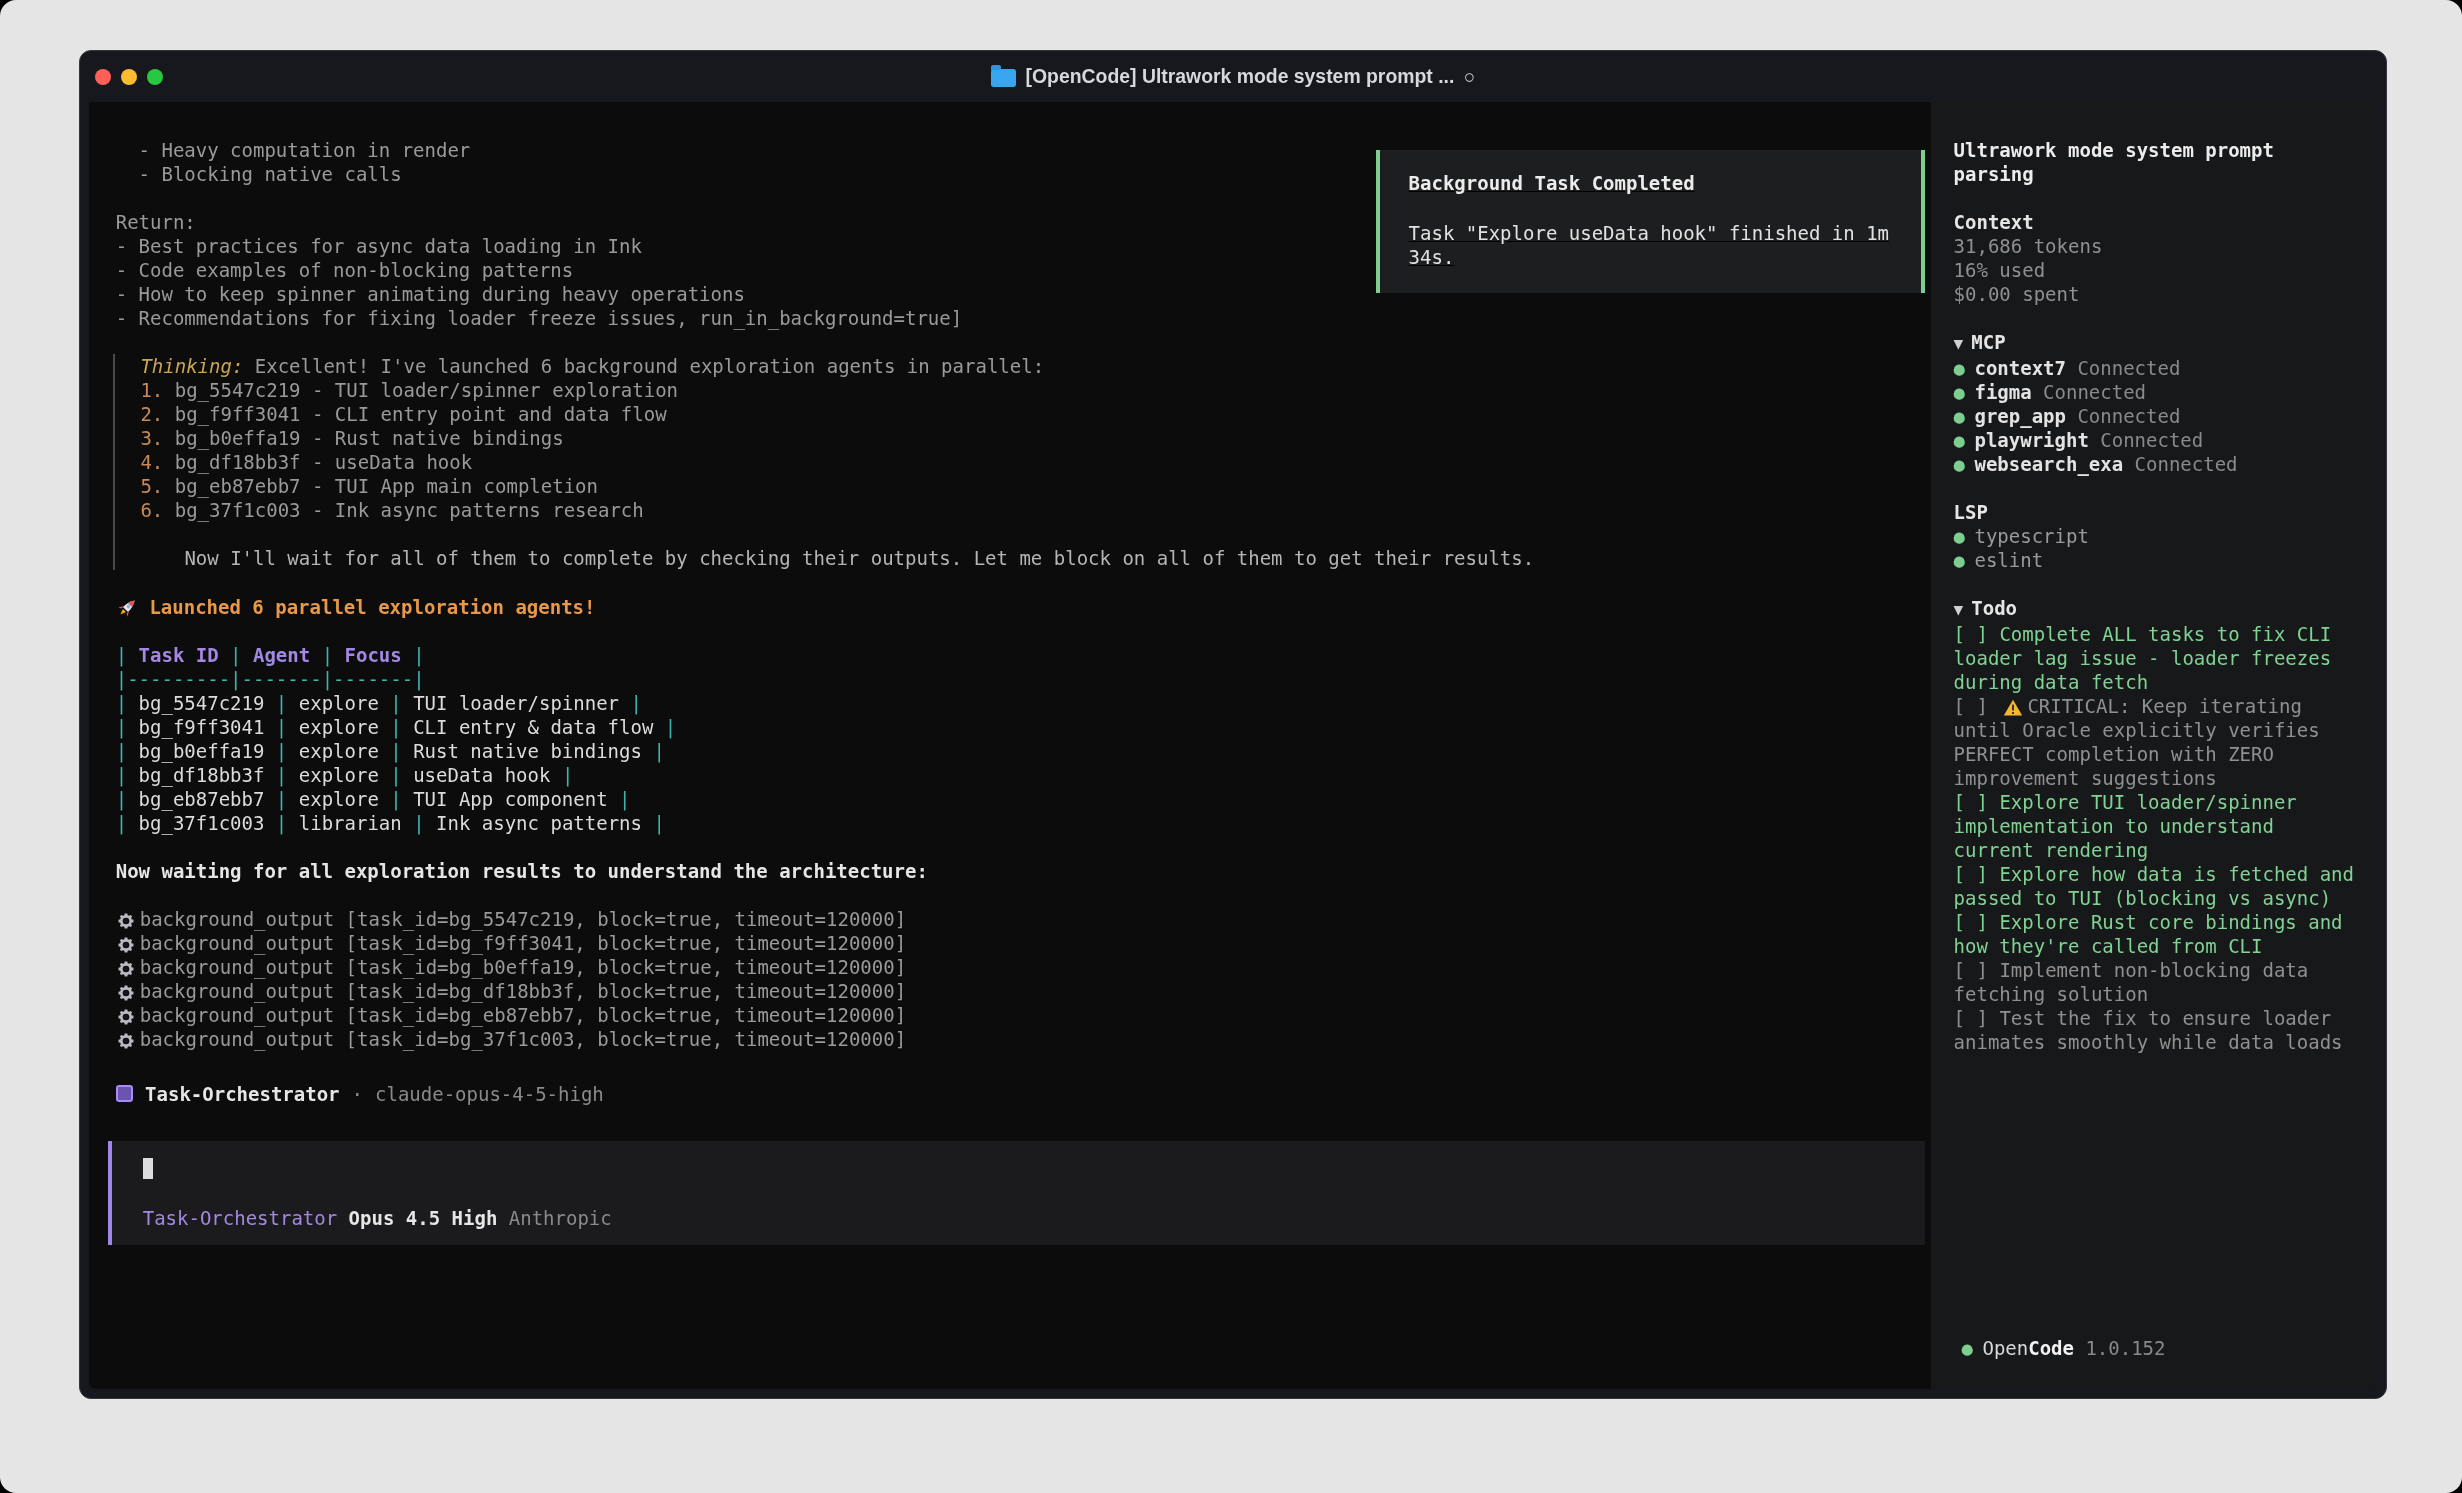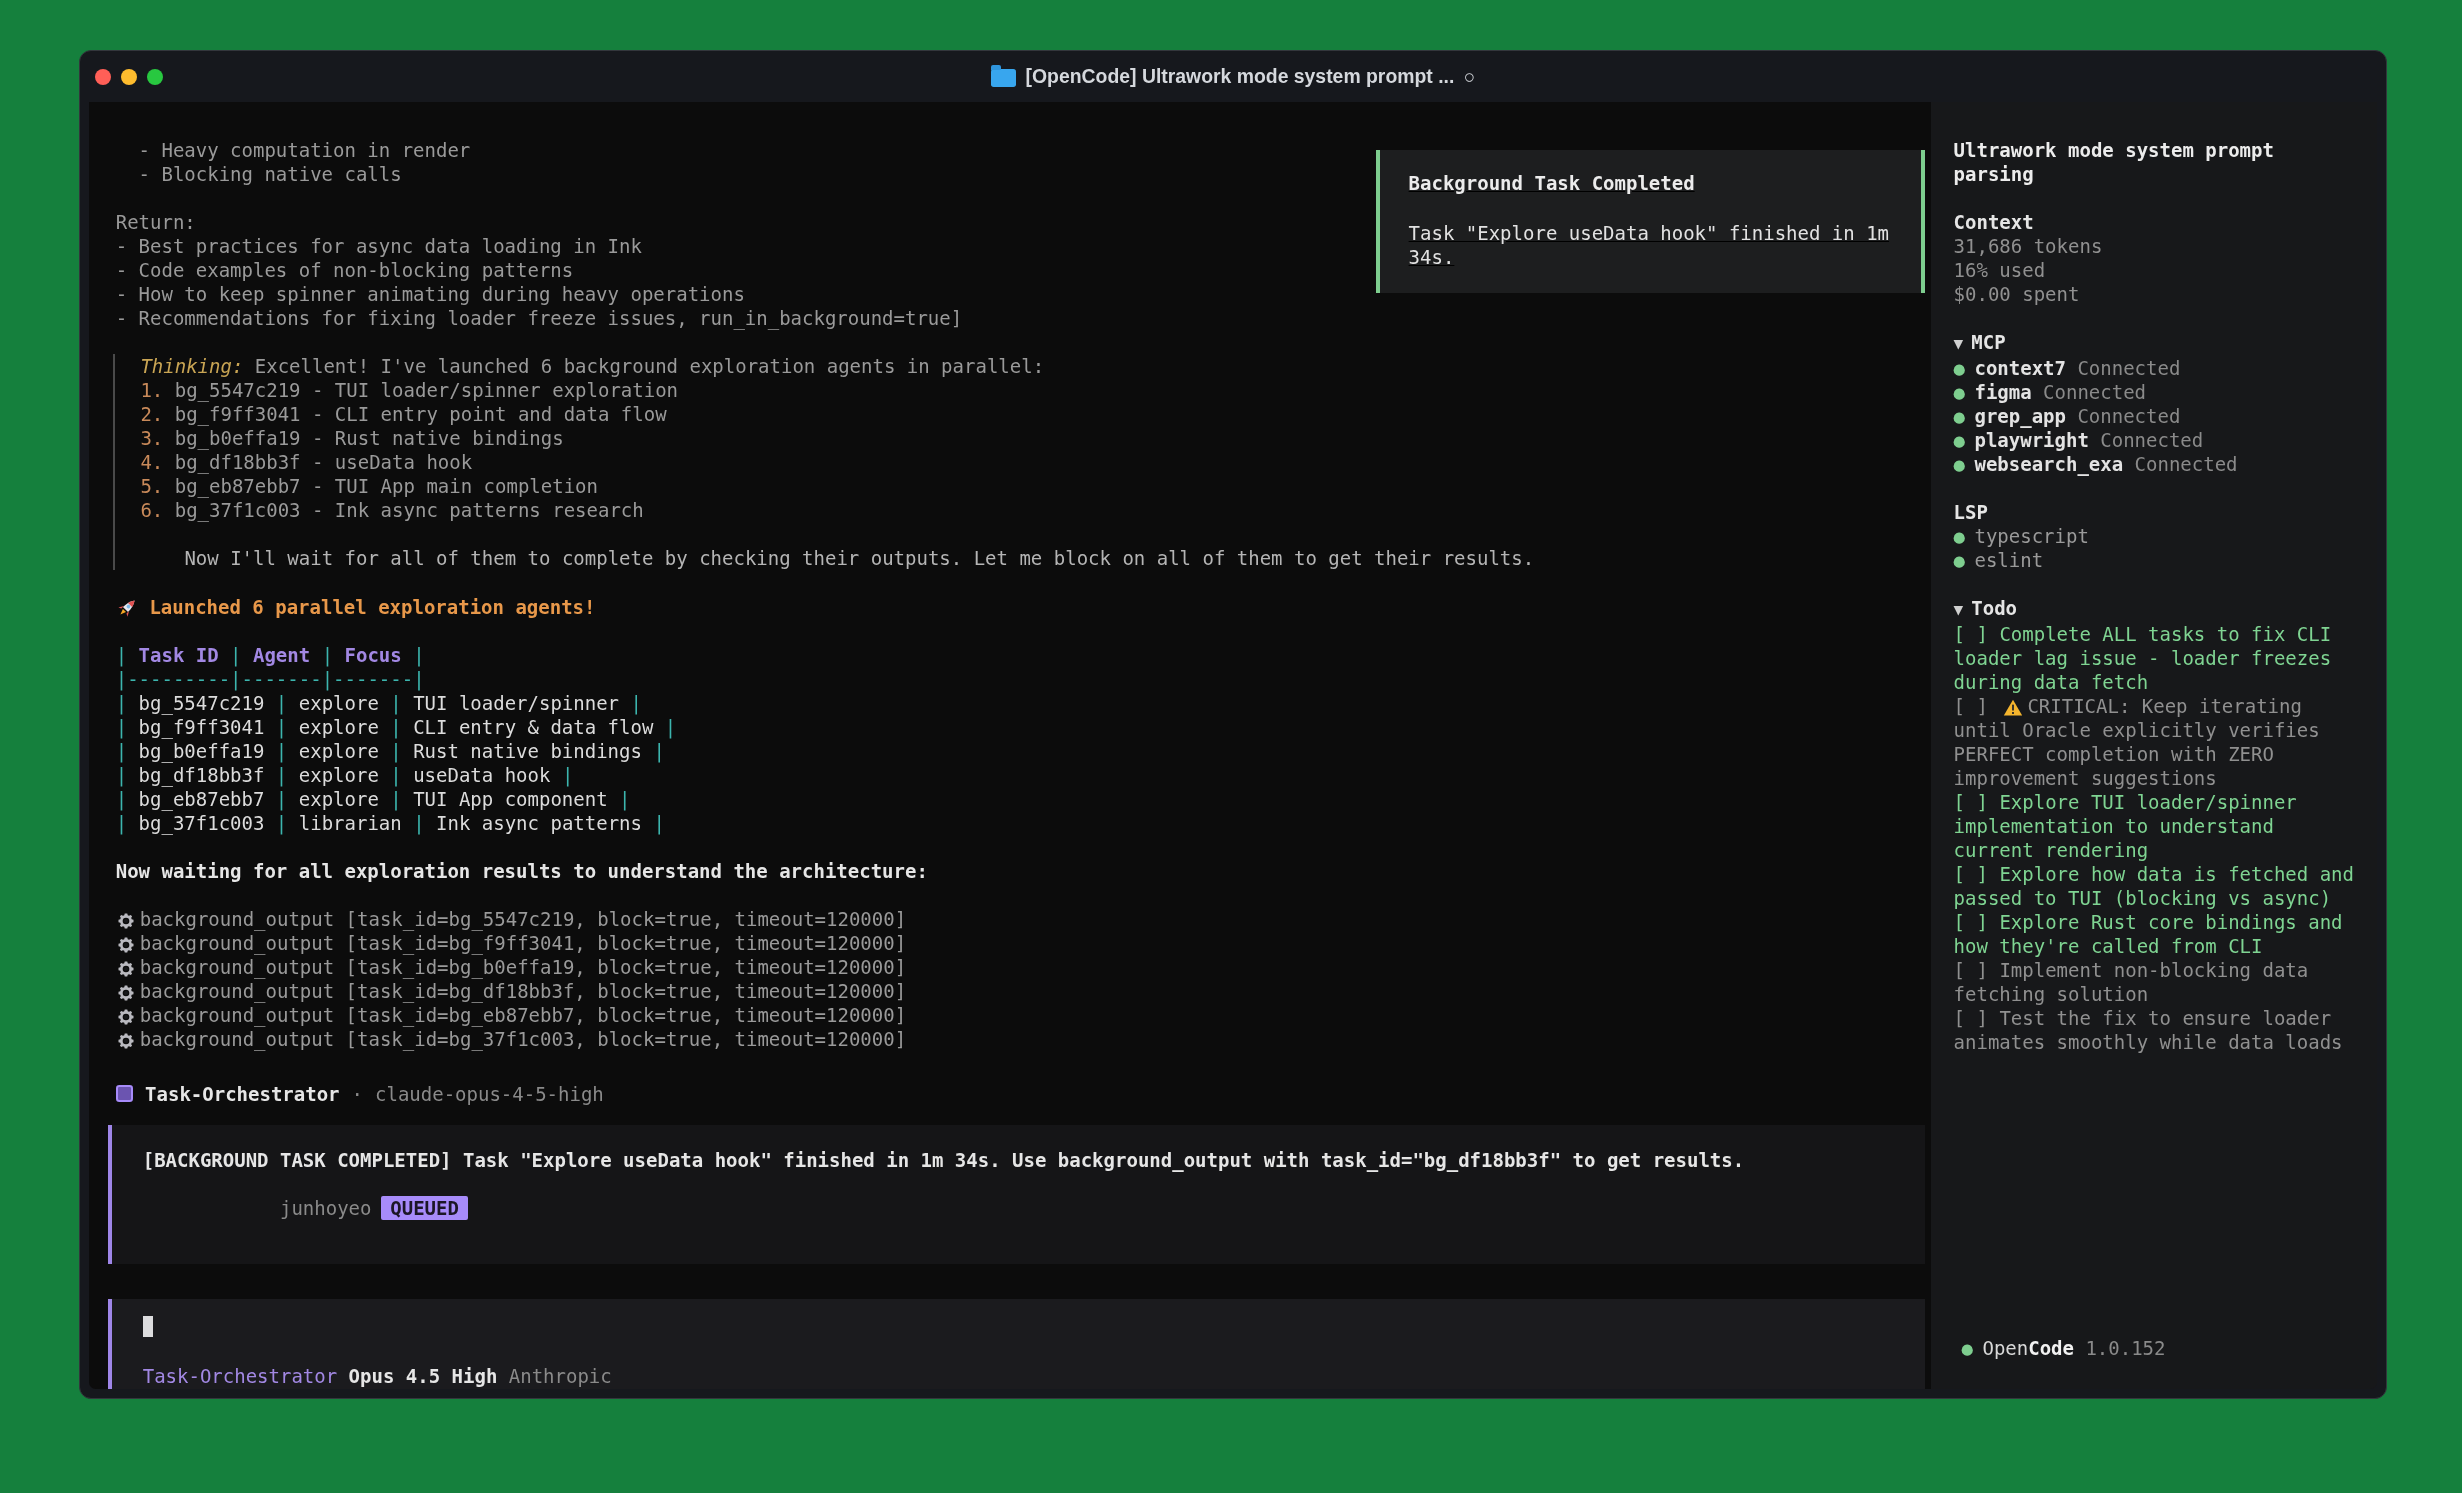--- a/index.html
+++ b/index.html
@@ -1,17 +1,17 @@
 <!DOCTYPE html>
 <html style="font-size:10.7px"><head>
 <meta charset="utf-8">
 <style>
   html,body{margin:0;padding:0;background:#000;}
-  .page{position:relative;width:2462px;height:1493px;background:#15803d;overflow:hidden;
-        font-family:"DejaVu Sans Mono",monospace;}
+  .page{position:relative;width:2462px;height:1493px;background:#e5e5e5;overflow:hidden;
+        font-family:"DejaVu Sans Mono",monospace;border-radius:16px;}
   .window{position:absolute;left:79px;top:50px;width:2308px;height:1349px;
           background:#16181d;border:1.3px solid #33363c;border-radius:12px;overflow:hidden;
           box-sizing:border-box;}
   
   .titlebar{position:relative;height:51px;display:flex;align-items:center;justify-content:center;
             font-family:"Liberation Sans",sans-serif;}
   .traffic{position:absolute;left:14.7px;top:0;height:51px;display:flex;align-items:center;gap:10px;}
   .tl{width:16px;height:16px;border-radius:50%;display:inline-block;}
   .tl.red{background:#ff5f57;} .tl.yellow{background:#febc2e;} .tl.green{background:#28c840;}
   .title{display:flex;align-items:center;gap:9.4px;color:#d5d8dd;font-size:19.4px;font-weight:bold;}
@@ -160,26 +160,20 @@
                   <circle cx="12" cy="12" r="2.4" fill="#17181a"></circle>
                 </svg></span><span class="gray">background_output [task_id=bg_eb87ebb7, block=true, timeout=120000]</span></div>
             <div class="line toolline"><span><svg viewBox="0 0 24 24" width="20" height="20">
                   <path fill="#b9b9bf" d="M12 8a4 4 0 100 8 4 4 0 000-8zm9 5.5l-2.2.6a7 7 0 01-.6 1.5l1.1 2-1.7 1.7-2-1.1c-.5.3-1 .5-1.5.6L13.5 21h-3l-.6-2.2a7 7 0 01-1.5-.6l-2 1.1-1.7-1.7 1.1-2a7 7 0 01-.6-1.5L3 13.5v-3l2.2-.6c.1-.5.3-1 .6-1.5l-1.1-2 1.7-1.7 2 1.1c.5-.3 1-.5 1.5-.6L10.5 3h3l.6 2.2c.5.1 1 .3 1.5.6l2-1.1 1.7 1.7-1.1 2c.3.5.5 1 .6 1.5l2.2.6v3z"></path>
                   <circle cx="12" cy="12" r="2.4" fill="#17181a"></circle>
                 </svg></span><span class="gray">background_output [task_id=bg_37f1c003, block=true, timeout=120000]</span></div>
             <div class="blank"></div>
             <div class="line agent-line"><span class="agent-icon"></span><span class="white bold">Task-Orchestrator</span><span class="gray2">·</span><span class="gray2">claude-opus-4-5-high</span></div>
           </div>
 
-        <div class="block">
-          <div class="line white bold">[BACKGROUND TASK COMPLETED] Task "Explore useData hook" finished in 1m 34s. Use background_output with task_id="bg_df18bb3f" to get results.</div>
-          <div class="line">
-            <span class="gray2">junhoyeo</span><span class="badge">QUEUED</span>
-          </div>
-        </div>
 
         <div class="input-block">
           <div><span class="cursor"></span></div>
           <div class="input-meta">
             <span class="purple">Task-Orchestrator</span><span>  </span><span class="white bold">Opus 4.5 High</span><span> </span><span class="gray2">Anthropic</span>
           </div>
         </div>
 
         <div class="toast">
           <div class="t1">Background Task Completed</div>

